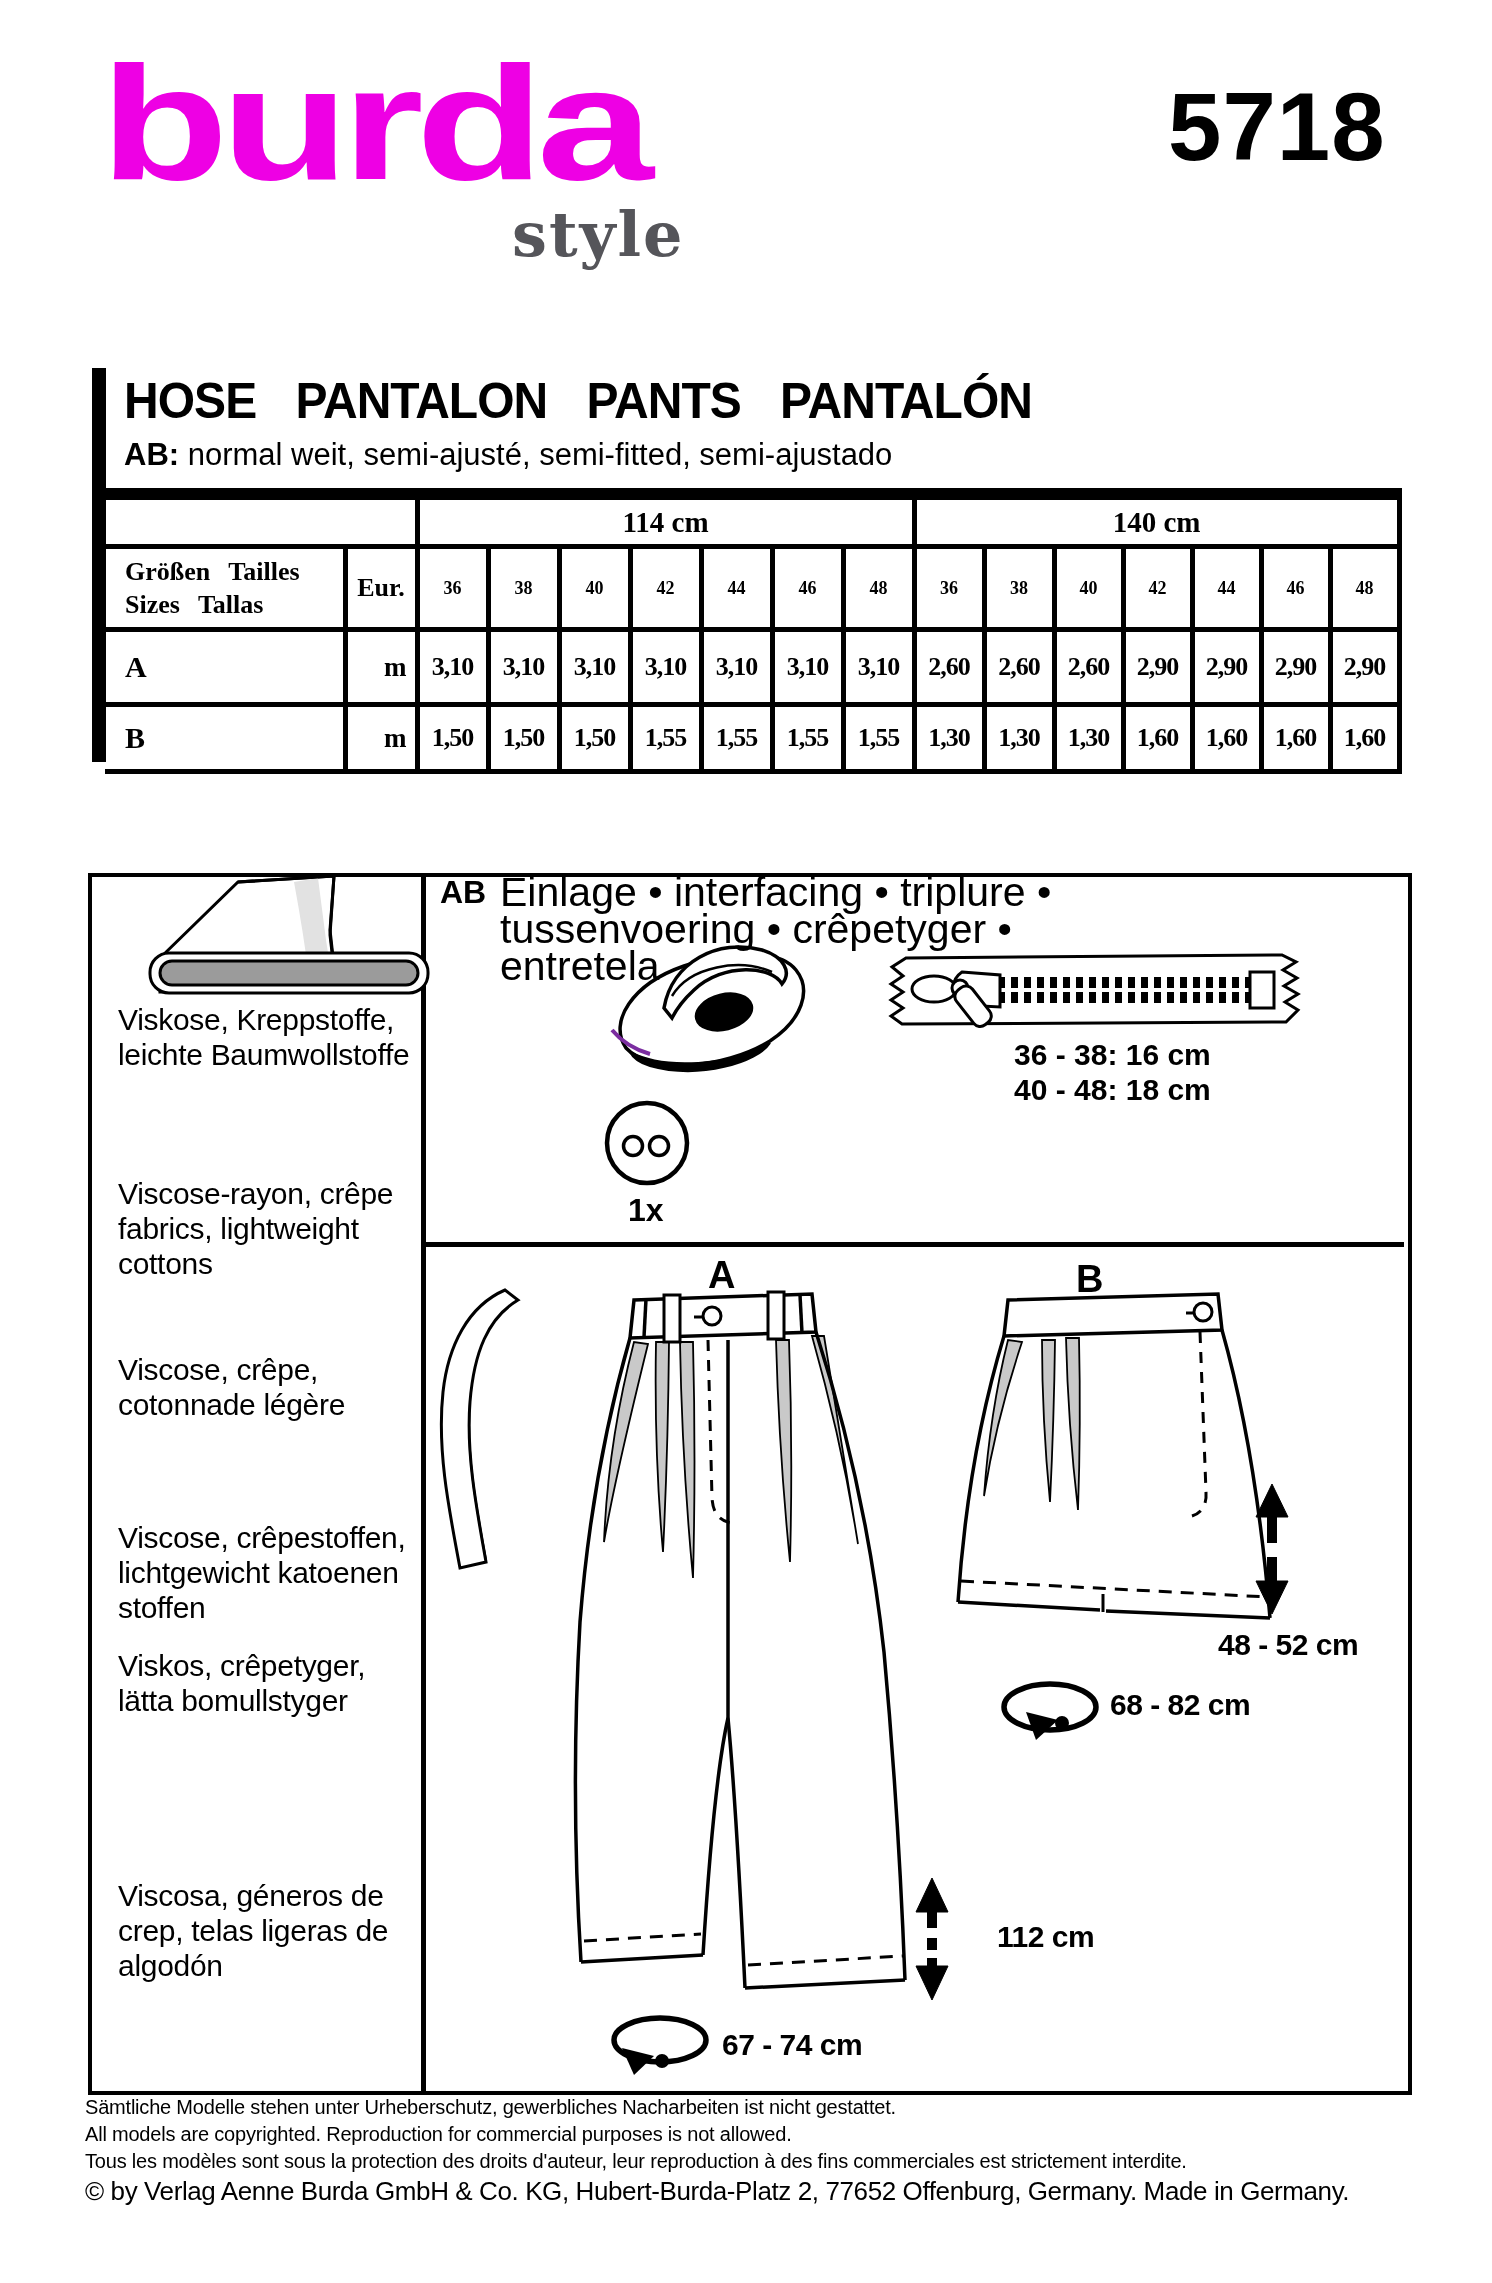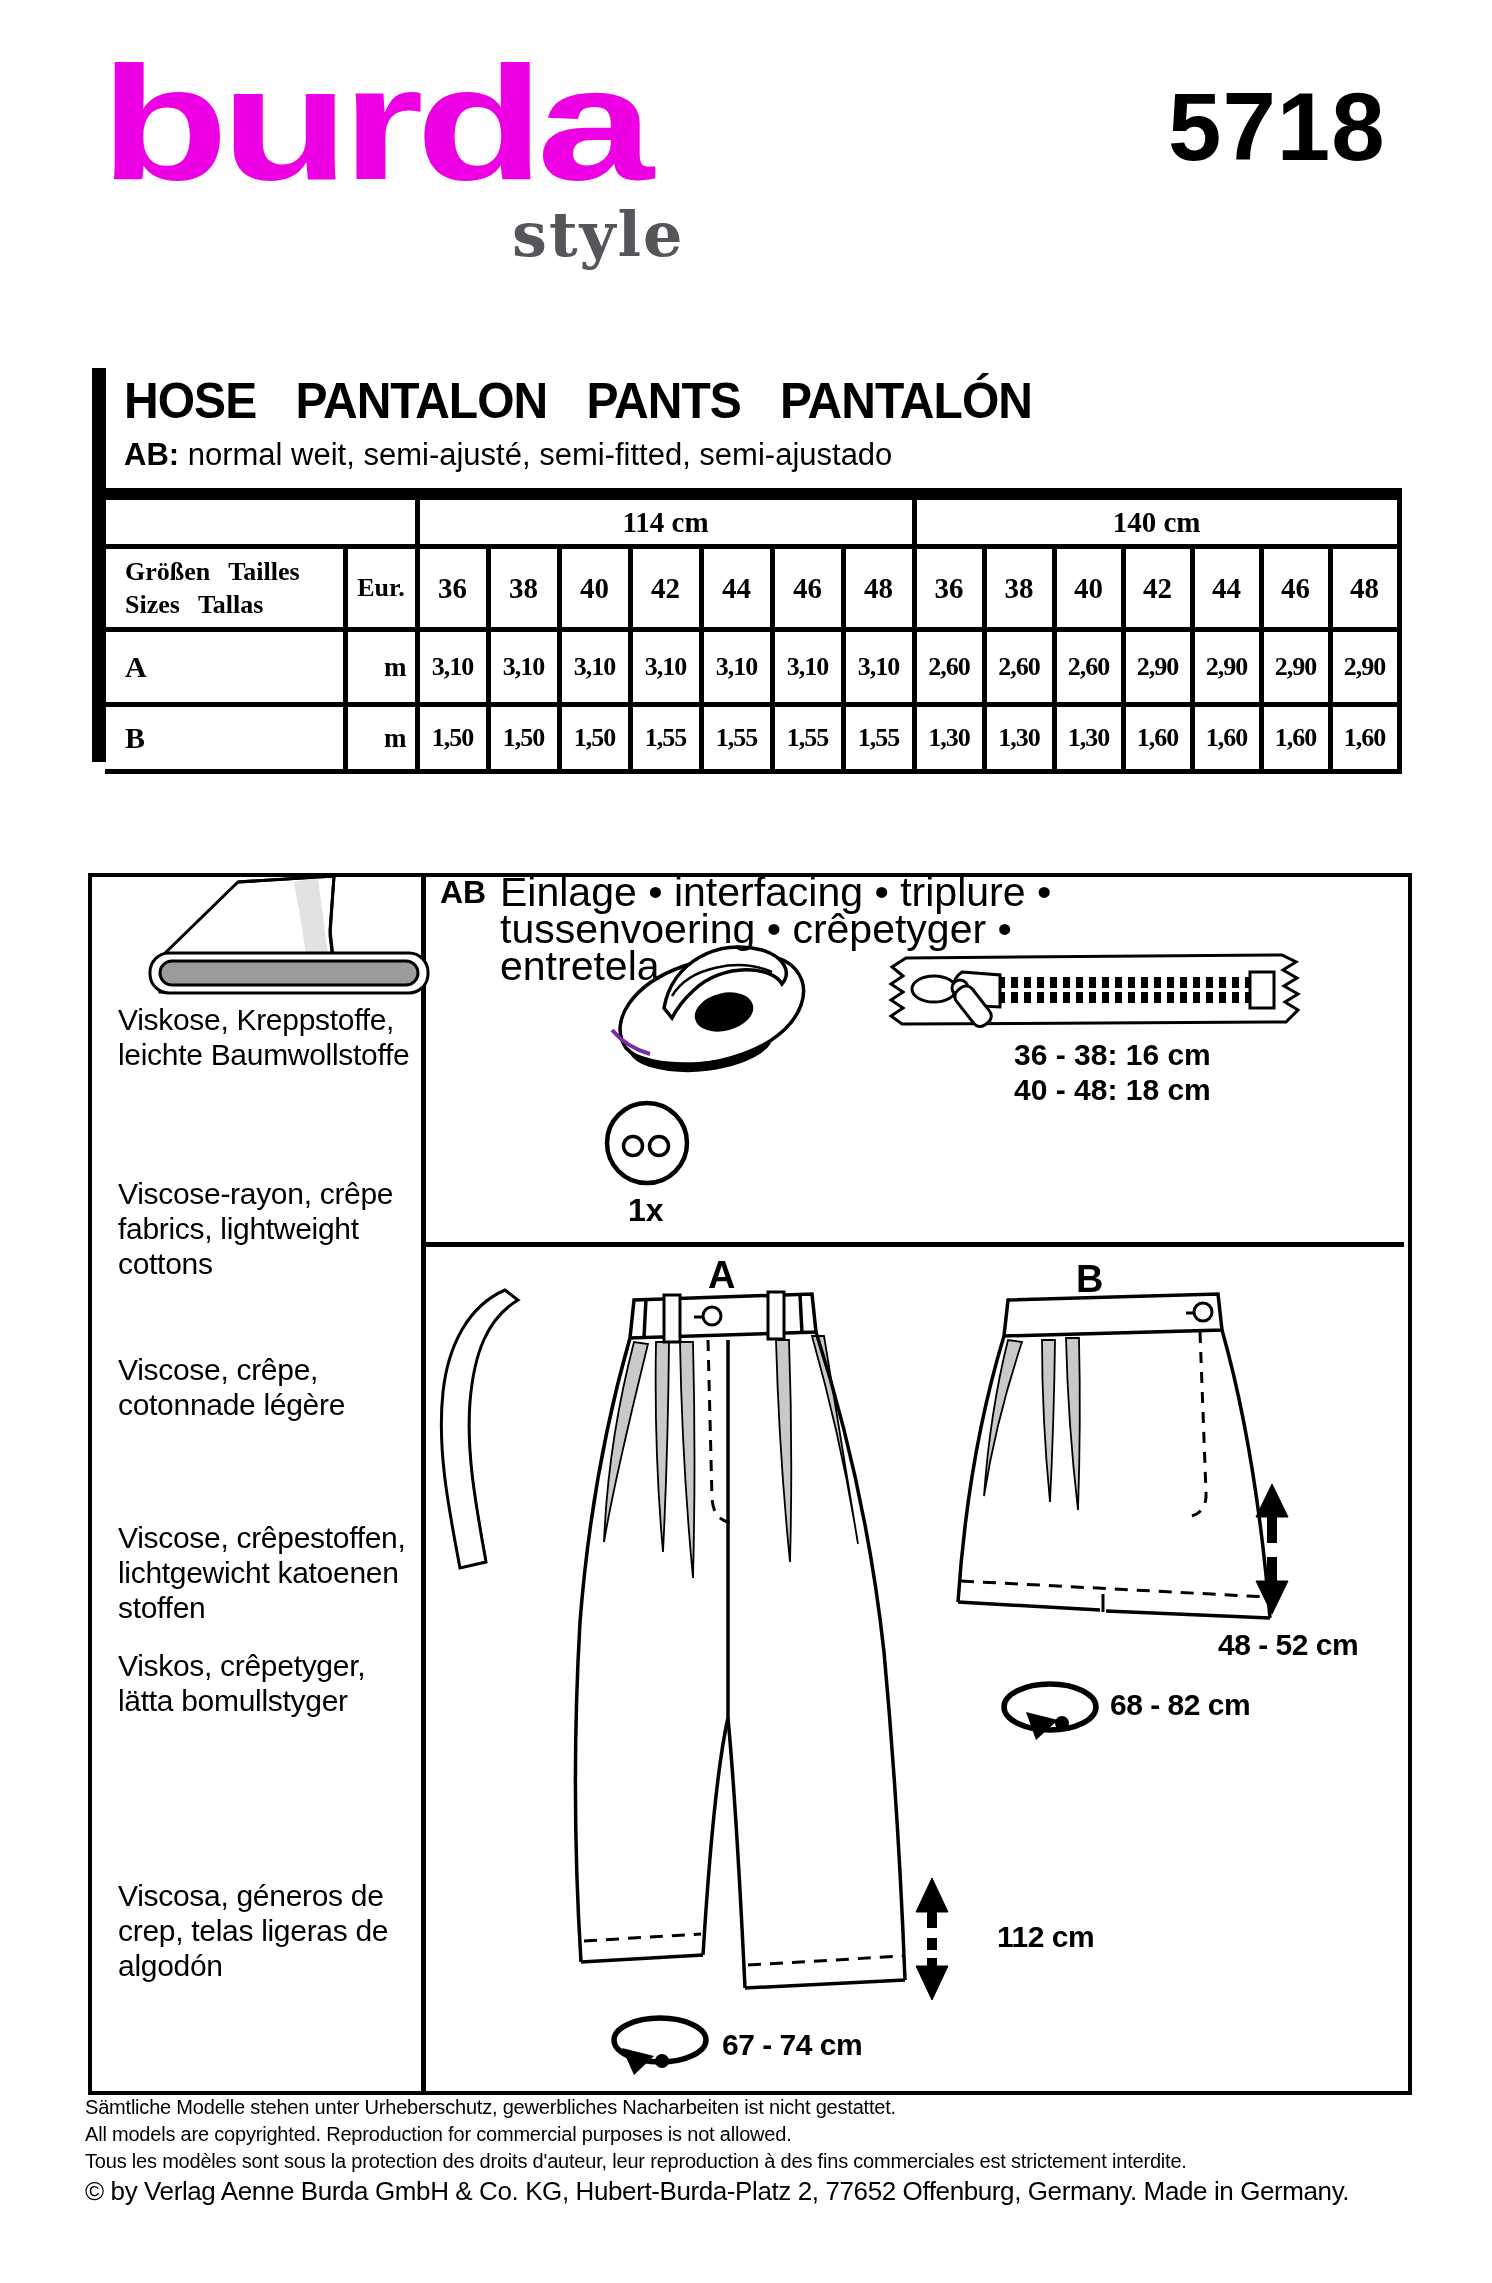--- a/index.html
+++ b/index.html
@@ -26,21 +26,21 @@
   
   table.size-table{position:absolute;left:105px;top:488px;z-index:2;border-collapse:collapse;
         table-layout:fixed;width:1295px;
         border-top:12px solid #000;border-bottom:4px solid #eab308;border-right:5px solid #000;font-family:Liberation Serif, serif;}
   table.size-table td{border:5px solid #000;border-left-width:5px;padding:0;vertical-align:middle;}
   table.size-table td.noleft{border-left:none;}
   .c-empty{height:44px;}
   .c-group{font-size:29px;font-weight:bold;text-align:center;}
   .c-label{font-size:26px;font-weight:bold;line-height:33px;padding-left:20px !important;word-spacing:12px;height:78px;}
   .c-eur{font-size:26px;font-weight:bold;text-align:center;}
-  .c-size{font-size:29px;font-weight:bold;text-align:center;}
+  .c-size{font-size:18px;font-weight:bold;text-align:center;}
   .c-ab{font-size:30px;font-weight:bold;padding-left:20px !important;height:70px;}
   .c-ab2{height:62px;}
   .c-m{font-size:27px;font-weight:bold;text-align:right;padding-right:8px !important;}
   .c-val{font-size:26px;font-weight:bold;text-align:center;letter-spacing:-1px;}
 
   
   .lower-box{left:88px;top:873px;width:1316px;height:1214px;border:4px solid #000;}
   .v-divider{left:421px;top:873px;width:5px;height:1218px;background:#000;}
   .h-divider{left:426px;top:1242px;width:978px;height:5px;background:#000;}
 

